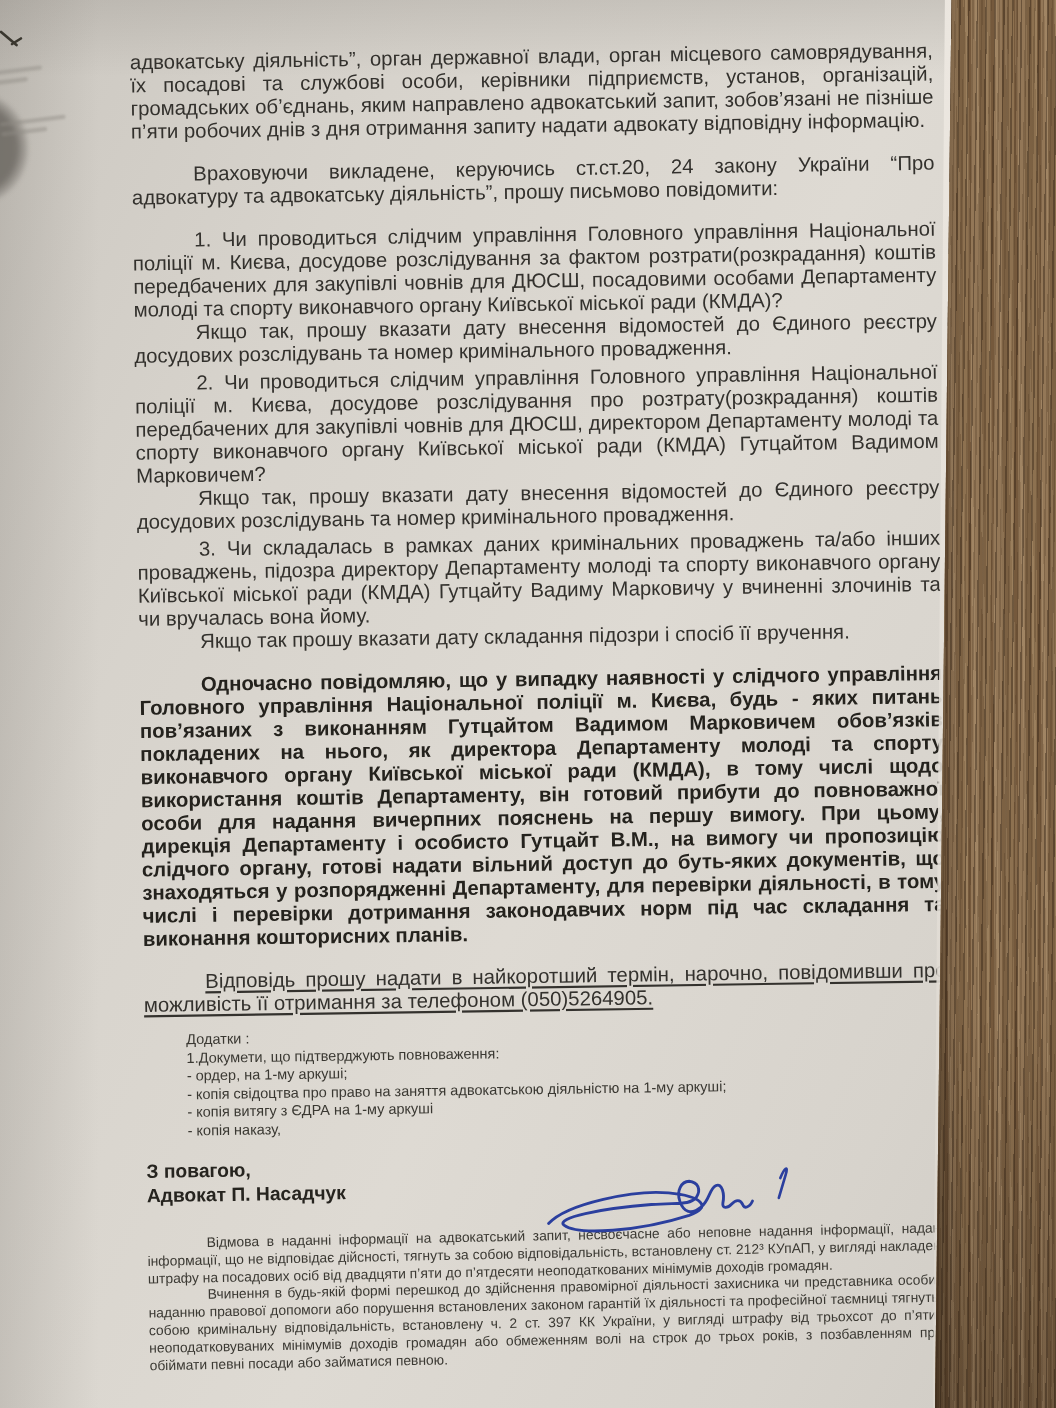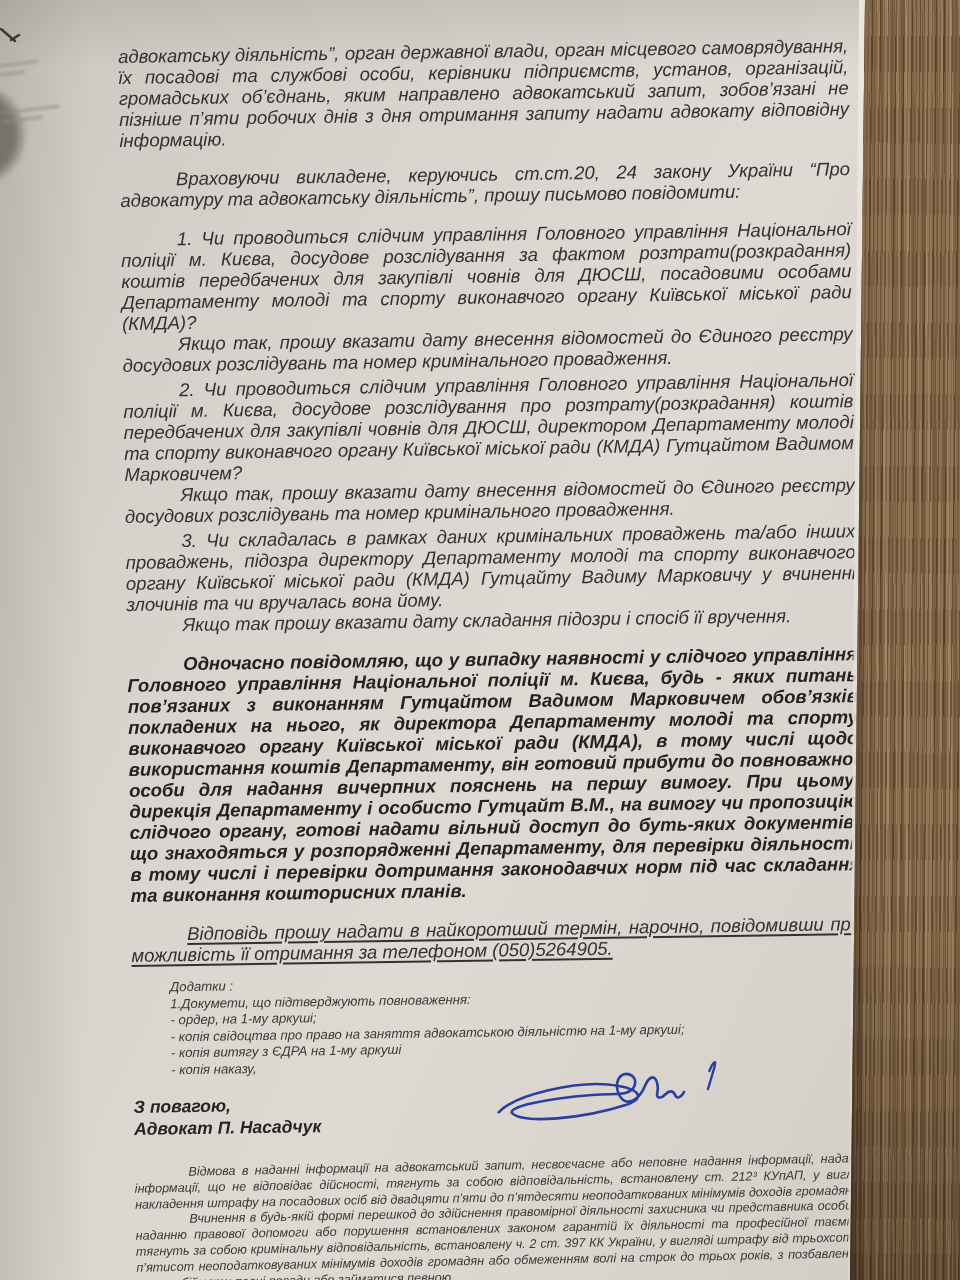--- a/index.html
+++ b/index.html
@@ -8,21 +8,20 @@
     font-family:"Liberation Sans", sans-serif;
     background:#d9d5ce;
   }
   
   .photo{
     position:relative;width:960px;height:1280px;overflow:hidden;
     background:
       linear-gradient(180deg, rgba(118,113,106,.20), rgba(118,113,106,0) 70px),
       linear-gradient(90deg, rgba(118,113,106,.22), rgba(118,113,106,0) 90px),
       linear-gradient(115deg, #ccc8c1 0%, #d7d3cc 25%, #dedad3 55%, #d7d3cc 82%, #cfcbc4 100%);
-    font-style: italic;
   }
   
   .edge-light{
     position:absolute;top:0;right:0;width:112px;height:1280px;
     clip-path:polygon(11px 0,18px 0,4px 1280px,0px 1280px);
     background:linear-gradient(180deg,#eee9e2,#dbd6ce);
     opacity:.9;
   }
   .wood{
     position:absolute;top:0;right:0;width:112px;height:1280px;

